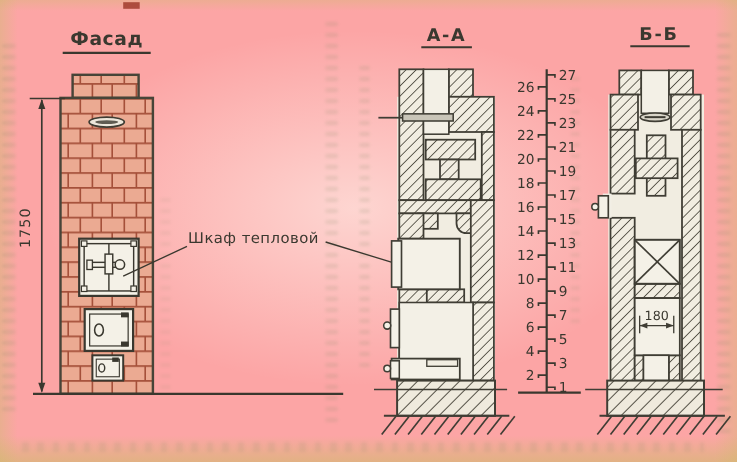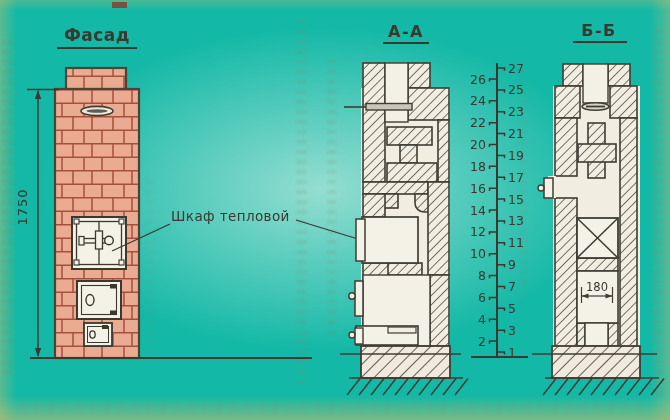--- a/index.html
+++ b/index.html
@@ -1,17 +1,17 @@
 <!DOCTYPE html>
 <html><head>
 <meta charset="utf-8">
 <style>
   html,body{margin:0;padding:0;width:670px;height:420px;overflow:hidden;
     font-family:"DejaVu Sans",sans-serif;}
-  .page{position:relative;width:670px;height:420px;background:#14b8a6;}
+  .page{position:relative;width:670px;height:420px;background:#fca5a5;}
   .vignette{position:absolute;inset:0;
     background:radial-gradient(ellipse 60% 55% at 48% 45%, rgba(255,253,245,.55), rgba(255,253,245,0) 70%);}
   .tint{position:absolute;pointer-events:none;}
   .tint-left{left:0;top:0;width:16px;height:420px;
     background:linear-gradient(90deg, rgba(206,189,112,.40), rgba(206,189,112,0));}
   .tint-right{right:0;top:0;width:20px;height:420px;
     background:linear-gradient(270deg, rgba(206,189,112,.38), rgba(206,189,112,0));}
   .tint-bottom{left:0;bottom:0;width:670px;height:24px;
     background:linear-gradient(0deg, rgba(204,188,104,.55), rgba(204,188,104,0));}
   .tint-top{left:0;top:0;width:670px;height:10px;

